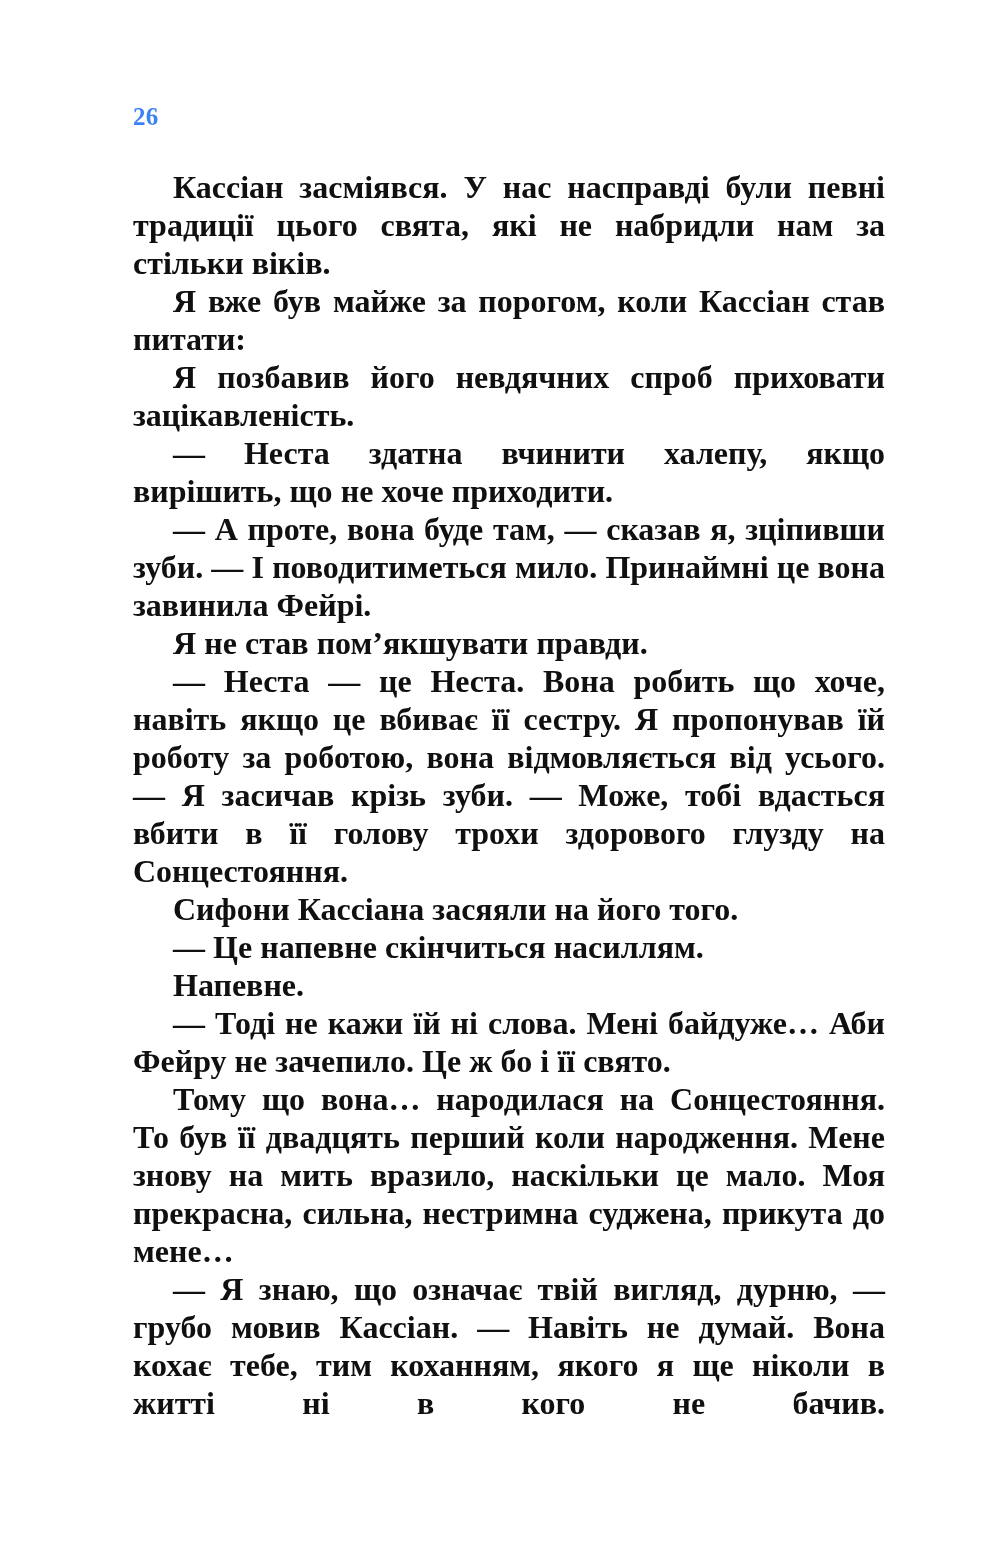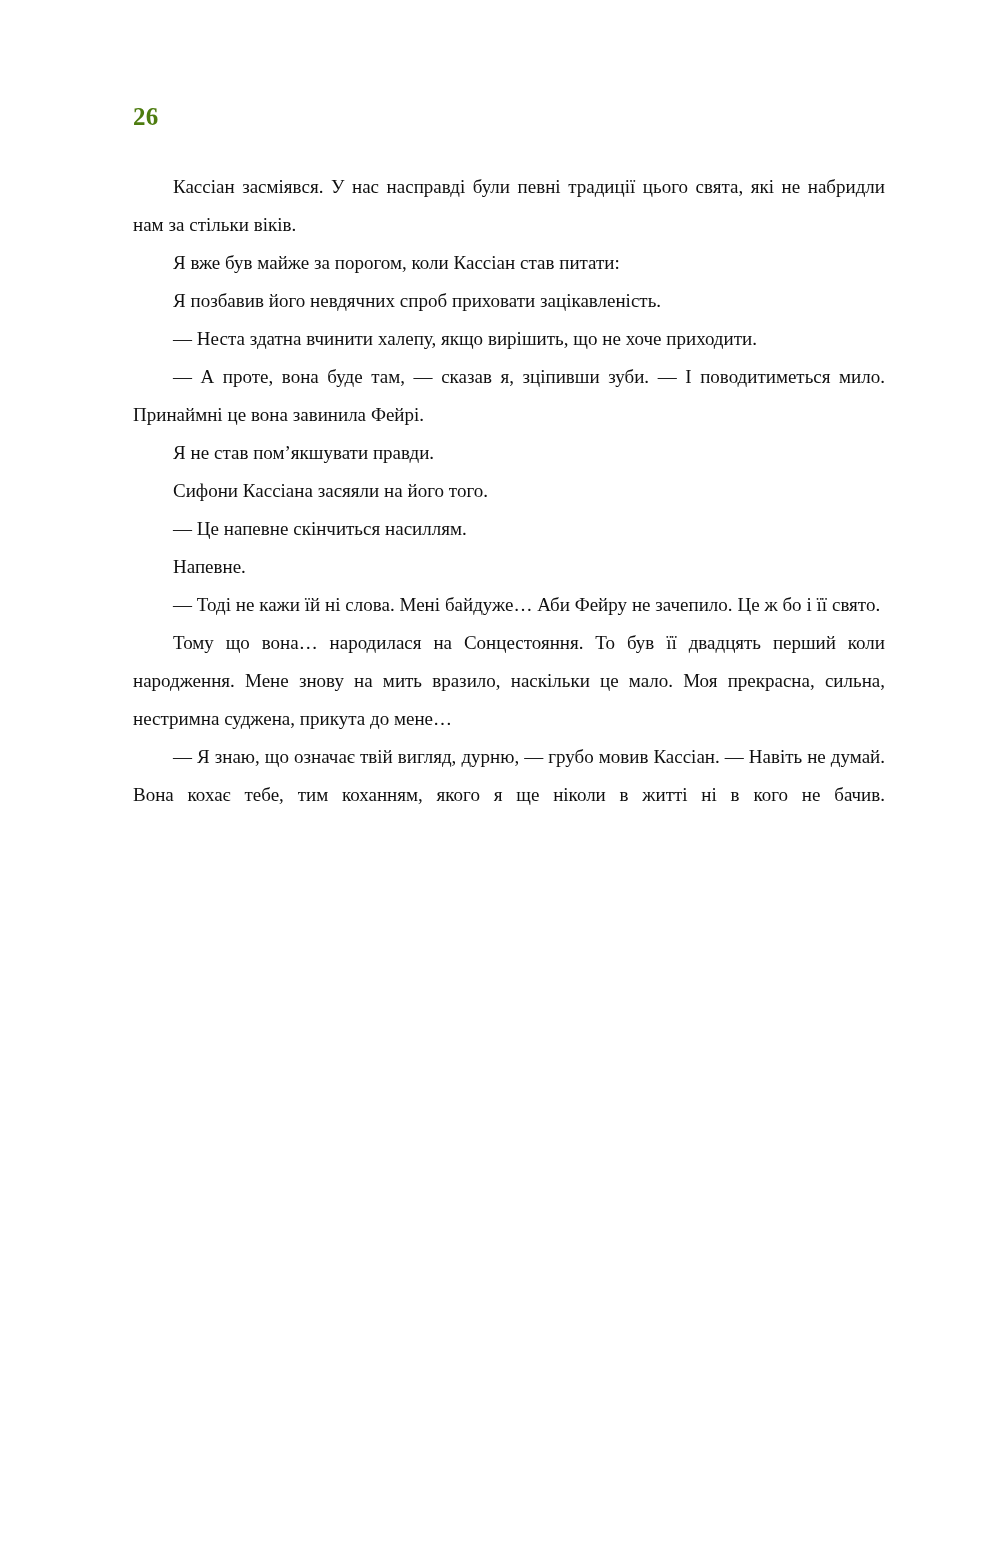--- a/index.html
+++ b/index.html
@@ -22,37 +22,38 @@
     box-sizing: border-box;
   }
   .folio {
     position: absolute;
     left: 133px;
     top: 104px;
     font-size: 25px;
     font-weight: bold;
     line-height: 1;
     letter-spacing: 0.2px;
-    color: #4d7c0f;
+    color: #3b82f6;
   }
   .textblock {
     position: absolute;
     left: 133px;
     top: 168px;
     width: 752px;
   }
   .para {
     margin: 0;
-    font-size: 19px;
+    font-size: 32px;
     line-height: 38px;
     text-align: justify;
     text-justify: inter-word;
     text-indent: 40px;
     hyphens: manual;
     word-spacing: 0.1px;
+    font-weight: bold;
   }
   .para.last-line-flush {
     text-align-last: justify;
   }
   .para.ragged {
     text-align-last: left;
   }
 </style>
 </head>
 <body>
@@ -62,20 +63,21 @@
   <div class="folio">26</div>
 
   <div class="textblock">
 
     <p class="para ragged">Кассіан засміявся. У нас насправді були певні традиції цього свята, які не набридли нам за стільки віків.</p>
     <p class="para ragged">Я вже був майже за порогом, коли Кассіан став питати:</p>
     <p class="para ragged">Я позбавив його невдячних спроб приховати зацікавленість.</p>
     <p class="para ragged">— Неста здатна вчинити халепу, якщо вирішить, що не хоче приходити.</p>
     <p class="para ragged">— А проте, вона буде там, — сказав я, зціпивши зуби. — І поводитиметься мило. Принаймні це вона завинила Фейрі.</p>
     <p class="para ragged">Я не став пом’якшувати правди.</p>
+    <p class="para ragged">— Неста — це Неста. Вона робить що хоче, навіть якщо це вбиває її сестру. Я пропонував їй роботу за роботою, вона відмовляється від усього. — Я засичав крізь зуби. — Може, тобі вдасться вбити в її голову трохи здорового глузду на Сонцестояння.</p>
     <p class="para ragged">Сифони Кассіана засяяли на його того.</p>
     <p class="para ragged">— Це напевне скінчиться насиллям.</p>
     <p class="para ragged">Напевне.</p>
     <p class="para ragged">— Тоді не кажи їй ні слова. Мені байдуже… Аби Фейру не зачепило. Це ж бо і її свято.</p>
     <p class="para ragged">Тому що вона… народилася на Сонцестояння. То був її двадцять перший коли народження. Мене знову на мить вразило, наскільки це мало. Моя прекрасна, сильна, нестримна суджена, прикута до мене…</p>
     <p class="para last-line-flush">— Я знаю, що означає твій вигляд, дурню, — грубо мовив Кассіан. — Навіть не думай. Вона кохає тебе, тим коханням, якого я ще ніколи в житті ні в кого не бачив.</p>
 
   </div>
 
 </div>

